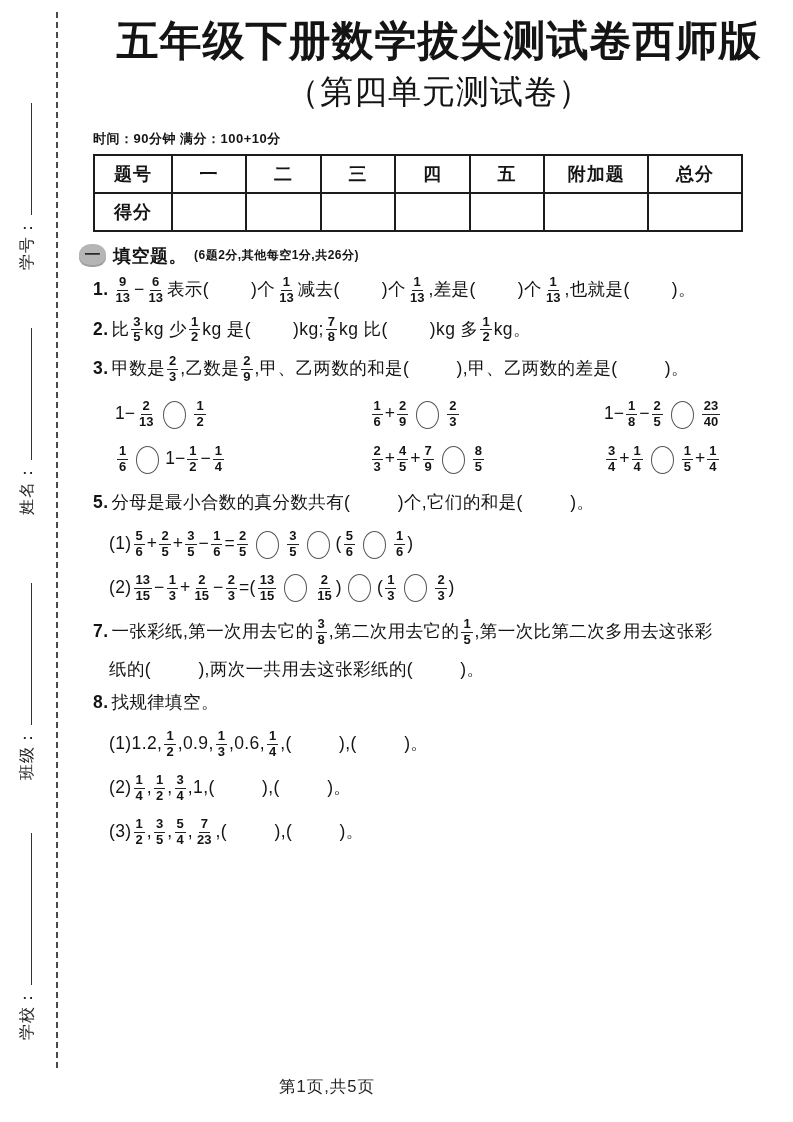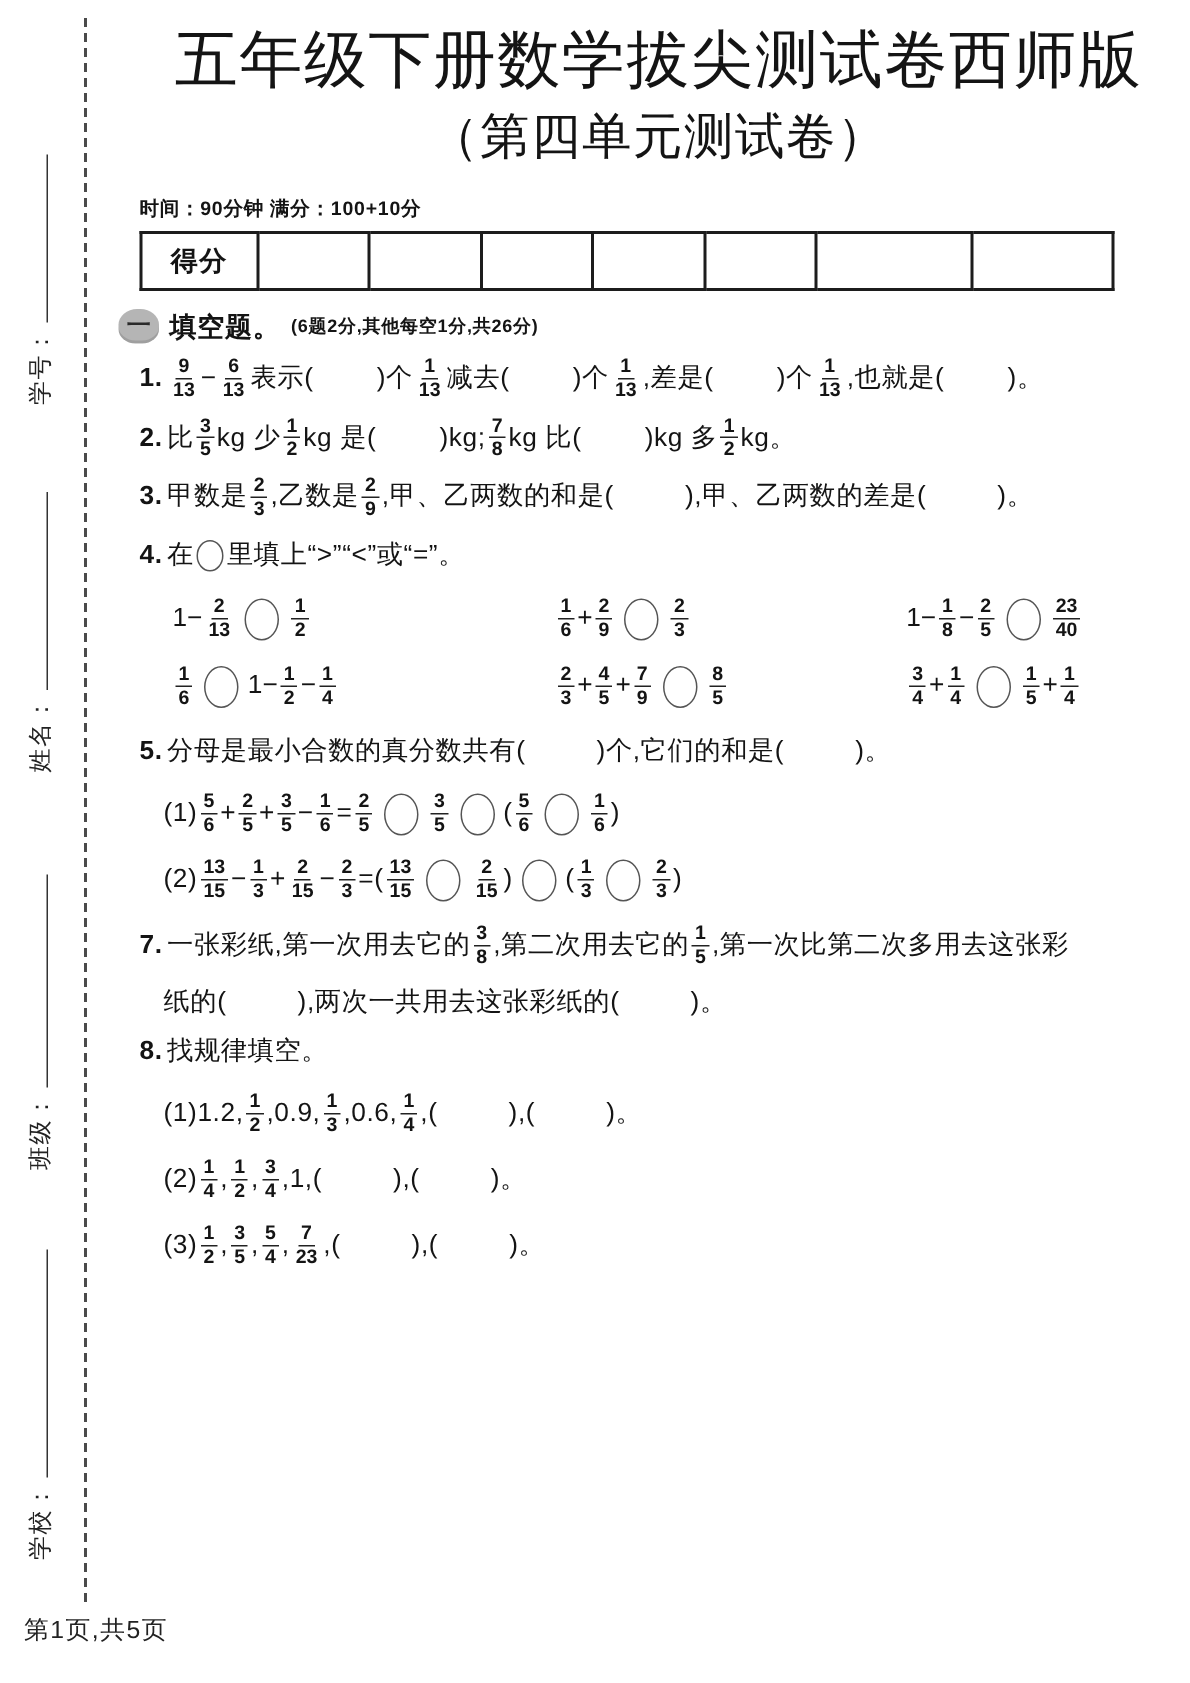--- a/index.html
+++ b/index.html
@@ -19,21 +19,21 @@
     letter-spacing:1px;
   }
   .side-blank{
     display:inline-block;height:15px;border-bottom:1.6px solid #333;
     vertical-align:baseline;margin-left:4px;
   }
   
   .content{position:absolute;left:93px;top:0;width:692px;}
   h1.title{
     margin:16px 0 0;font-family:"Liberation Serif","DejaVu Serif",serif;
-    font-weight:400;font-size:42px;line-height:1.2;text-align:center;
+    font-weight:700;font-size:42px;line-height:1.2;text-align:center;
     letter-spacing:1px;white-space:nowrap;
   }
   h2.subtitle{
     margin:6px 0 0;font-family:"Liberation Serif","DejaVu Serif",serif;
     font-weight:500;font-size:33px;line-height:1.25;text-align:center;letter-spacing:1px;
   }
   .meta{width:686px;text-align:left;font-size:13px;font-weight:700;margin:16px 0 6px;letter-spacing:.5px;}
   
   table.score-table{border-collapse:collapse;width:650px;table-layout:fixed;}
   table.score-table td{
@@ -65,21 +65,21 @@
     display:inline-block;width:21px;height:26px;border:1.6px solid #555;
     border-radius:50%;vertical-align:middle;margin:0 6px;background:#fff;
   }
   .circ.sm{width:16px;height:19px;margin:0 2px;}
   .cmp-row{display:grid;grid-template-columns:38% 35% 27%;padding-left:22px;margin:14px 0;}
   .cmp-cell{font-size:17.5px;}
   .sub{padding-left:16px;margin:13px 0;font-size:17.5px;letter-spacing:.4px;}
   .q-cont{padding-left:16px;margin:4px 0 8px;font-size:17.5px;letter-spacing:.4px;}
   
   .footer{
-    position:absolute;left:16px;top:1076px;width:654px;
+    position:absolute;left:0;top:1076px;width:654px;text-align:center;
     font-size:16.5px;color:#222;letter-spacing:1px;
   }
 </style>
 </head>
 <body>
 
 <div class="margin-rule"></div>
 
 <div class="side-item" style="top:270px;width:185px">
   <span>学号：</span><span class="side-blank" style="width:112px"></span>
@@ -104,20 +104,30 @@
       <col style="width:12%">
         <col style="width:11.5%">
         <col style="width:11.5%">
         <col style="width:11.5%">
       <col style="width:11.5%">
         <col style="width:11.5%">
         <col style="width:16%">
         <col style="width:14.5%">
     </colgroup>
     <tbody>
+        <tr>
+      <td>题号</td>
+      <td>一</td>
+      <td>二</td>
+      <td>三</td>
+      <td>四</td>
+      <td>五</td>
+      <td>附加题</td>
+      <td>总分</td>
+    </tr>
     <tr>
       <td>得分</td>
       <td></td>
       <td></td>
       <td></td>
       <td></td>
       <td></td>
       <td></td>
       <td></td>
     </tr>
@@ -135,23 +145,20 @@
   </div>
 
   <div class="q">
     <span class="qno">2.</span><span class="math">比<span class="frac"><span class="fn">3</span><span class="fd">5</span></span>kg 少<span class="frac"><span class="fn">1</span><span class="fd">2</span></span>kg 是(        )kg;<span class="frac"><span class="fn">7</span><span class="fd">8</span></span>kg 比(        )kg 多<span class="frac"><span class="fn">1</span><span class="fd">2</span></span>kg。</span>
   </div>
 
   <div class="q">
     <span class="qno">3.</span><span class="math">甲数是<span class="frac"><span class="fn">2</span><span class="fd">3</span></span>,乙数是<span class="frac"><span class="fn">2</span><span class="fd">9</span></span>,甲、乙两数的和是(         ),甲、乙两数的差是(         )。</span>
   </div>
 
-  <div class="q">
-    <span class="qno">4.</span><span class="math">在<span class="circ sm"></span>里填上“&gt;”“&lt;”或“=”。</span>
-  </div>
   <div class="cmp-row">
     <span class="math cmp-cell">1−<span class="frac"><span class="fn">2</span><span class="fd">13</span></span><span class="circ"></span><span class="frac"><span class="fn">1</span><span class="fd">2</span></span></span>
     <span class="math cmp-cell"><span class="frac"><span class="fn">1</span><span class="fd">6</span></span>+<span class="frac"><span class="fn">2</span><span class="fd">9</span></span><span class="circ"></span><span class="frac"><span class="fn">2</span><span class="fd">3</span></span></span>
     <span class="math cmp-cell">1−<span class="frac"><span class="fn">1</span><span class="fd">8</span></span>−<span class="frac"><span class="fn">2</span><span class="fd">5</span></span><span class="circ"></span><span class="frac"><span class="fn">23</span><span class="fd">40</span></span></span>
   </div>
   <div class="cmp-row">
     <span class="math cmp-cell"><span class="frac"><span class="fn">1</span><span class="fd">6</span></span><span class="circ"></span>1−<span class="frac"><span class="fn">1</span><span class="fd">2</span></span>−<span class="frac"><span class="fn">1</span><span class="fd">4</span></span></span>
     <span class="math cmp-cell"><span class="frac"><span class="fn">2</span><span class="fd">3</span></span>+<span class="frac"><span class="fn">4</span><span class="fd">5</span></span>+<span class="frac"><span class="fn">7</span><span class="fd">9</span></span><span class="circ"></span><span class="frac"><span class="fn">8</span><span class="fd">5</span></span></span>
     <span class="math cmp-cell"><span class="frac"><span class="fn">3</span><span class="fd">4</span></span>+<span class="frac"><span class="fn">1</span><span class="fd">4</span></span><span class="circ"></span><span class="frac"><span class="fn">1</span><span class="fd">5</span></span>+<span class="frac"><span class="fn">1</span><span class="fd">4</span></span></span>
   </div>

